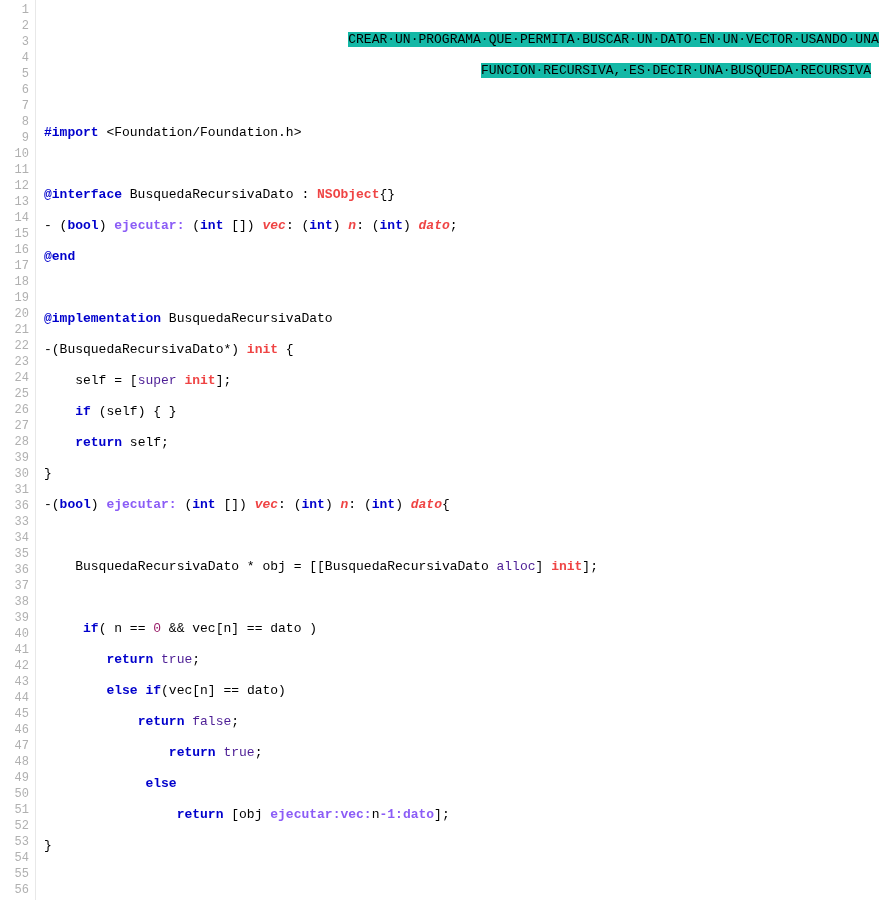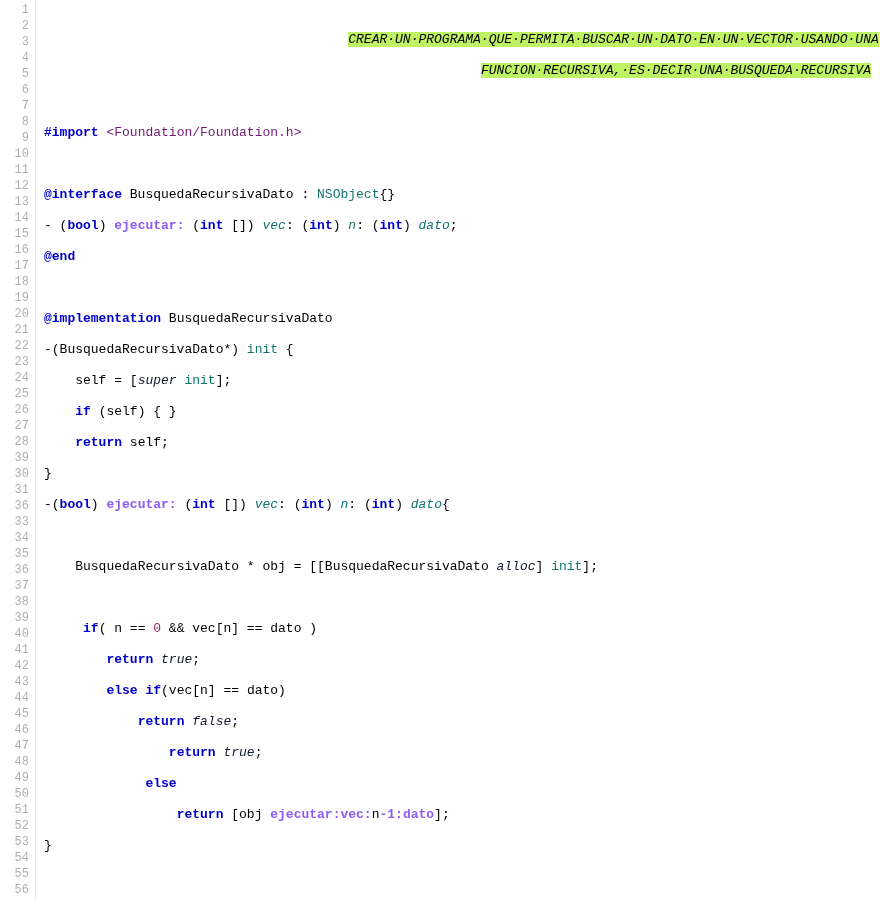--- a/index.html
+++ b/index.html
@@ -2,26 +2,26 @@
 <html><head>
 <meta charset="utf-8">
 <style>
 * { margin:0; padding:0; box-sizing:border-box; }
 body { font-family: Consolas,"Courier New",monospace; font-size:13px; background:#fff; color:#000; width:880px; position:relative; }
 .editor { display:flex; }
 .gutter { width:36px; background:#fff; text-align:right; color:#b0b0b0; user-select:none; padding:2px 6px 2px 0; border-right:1px solid #e8e8e8; }
 .gutter div { height:16px; line-height:16px; font-size:12px; }
 .code { flex:1; padding:2px 0 2px 8px; white-space:pre; }
 .line { height:16px; line-height:16px; position:relative; }
-.sel { background:#bef264;font-style:italic; }
+.sel { background:#14b8a6; }
 .kw  { color:#0000cc; font-weight:bold; }
-.kw2 { color:#0f172a;font-style:italic; }
+.kw2 { color:#4c1d95; }
 .num { color:#9a1f6a; }
-.fn  { color:#0f766e; font-weight:normal; }
-.inc { color:#701a75; }
+.fn  { color:#ef4444; font-weight:bold; }
+.inc { color:#000000; }
 .obj { color:#8b5cf6; font-weight:bold; }
 .code-wrap { position:relative; }
 </style>
 </head>
 <body>
 
 <div class="editor">
   <div class="gutter" id="gutter">
       <div>1</div>
       <div>2</div>

